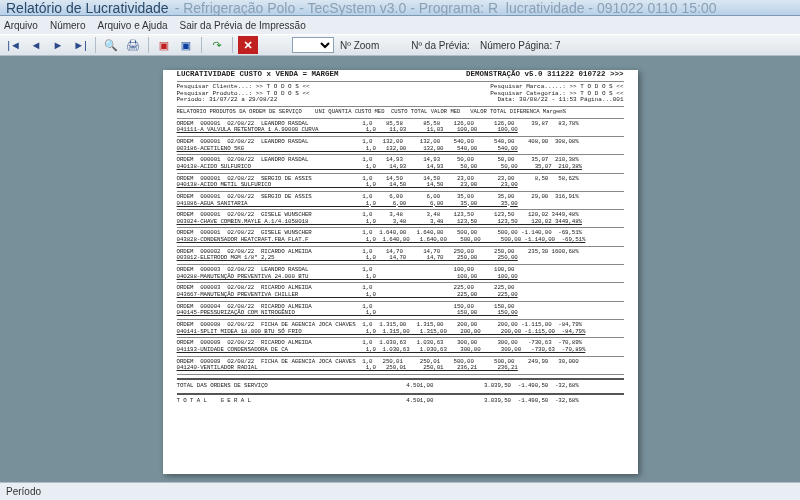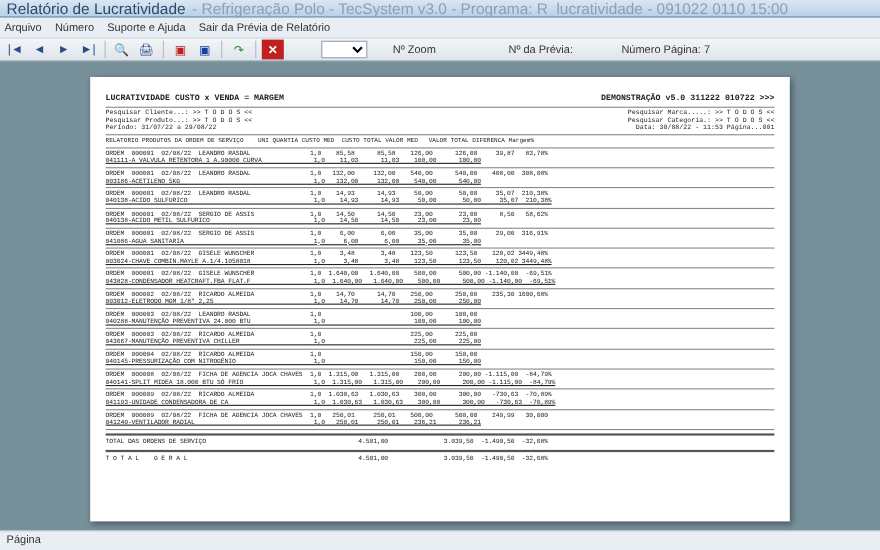--- a/index.html
+++ b/index.html
@@ -5,45 +5,45 @@
 * { margin:0; padding:0; box-sizing:border-box; }
 body { font-family:Tahoma,sans-serif; font-size:10px; background:#77909a; overflow:hidden; }
 .titlebar { height:16px; background:linear-gradient(#dbe7f2,#b8d0e8); border-bottom:1px solid #7a9ab5; display:flex; align-items:center; padding:0 6px; color:#2a4a6a; font-size:14px; }
 .titlebar .faded { color:#8aa0b5; margin-left:6px; }
 .menubar { height:18px; background:#e8eef4; display:flex; align-items:center; padding:0 4px; font-size:10px; color:#333; }
 .menubar span { margin-right:12px; cursor:default; }
 .toolbar { height:22px; background:linear-gradient(#f4f6f8,#dde4ea); border-top:1px solid #fff; border-bottom:1px solid #b0bcc8; display:flex; align-items:center; padding:0 4px; gap:2px; }
 .tbtn { width:20px; height:18px; border:1px solid transparent; display:flex; align-items:center; justify-content:center; font-size:11px; color:#2a4a8a; cursor:default; }
 .tsep { width:1px; height:16px; background:#b0bcc8; margin:0 3px; }
 .zoomsel { width:42px; height:16px; border:1px solid #8aa0b5; background:#fff; font-size:10px; }
-.tlabel { font-size:10px; color:#333; margin:0 21px; }
+.tlabel { font-size:10px; color:#333; margin:0 4px; }
 .viewport { position:absolute; top:62px; bottom:18px; left:0; right:0; background:#77909a; overflow:auto; display:flex; justify-content:center; padding:8px 0; }
-.page { width:636px; height:auto; background:#fff; box-shadow:2px 2px 6px rgba(0,0,0,.4); padding:16px 14px; font-family:'Courier New',monospace; font-size:6.5px; color:#222; line-height:1.15; }
+.page { width:475px; height:auto; background:#fff; box-shadow:2px 2px 6px rgba(0,0,0,.4); padding:0 14px; font-family:'Courier New',monospace; font-size:6.5px; color:#222; line-height:1.15; }
 .hdr { display:flex; justify-content:space-between; font-weight:bold; font-size:7.5px; }
 .filt { display:flex; justify-content:space-between; font-size:6px; }
 .hr { border-top:1px solid #888; margin:2px 0; }
 .hr2 { border-top:2px solid #555; margin:3px 0; }
 .colhdr { font-size:5.5px; white-space:pre; }
 .row { white-space:pre; font-size:5.8px; letter-spacing:-.1px; }
 .itm { text-decoration:underline; }
 .statusbar { position:absolute; bottom:0; left:0; right:0; height:18px; background:#e8eef4; border-top:1px solid #b0bcc8; display:flex; align-items:center; padding:0 6px; font-size:10px; color:#333; }
 </style>
 </head>
 <body>
 
 <div class="titlebar">
   <span>Relatório de Lucratividade</span>
   <span class="faded">- Refrigeração Polo - TecSystem v3.0 - Programa: R_lucratividade - 091022 0110 15:00</span>
 </div>
 
 <div class="menubar">
   <span>Arquivo</span>
   <span>Número</span>
-  <span>Suporte e Ajuda</span>
-  <span>Sair da Prévia de Relatório</span>
+  <span>Arquivo e Ajuda</span>
+  <span>Sair da Prévia de Impressão</span>
 </div>
 
 <div class="toolbar">
   <div class="tbtn">|◄</div>
   <div class="tbtn">◄</div>
   <div class="tbtn">►</div>
   <div class="tbtn">►|</div>
   <div class="tsep"></div>
   <div class="tbtn">🔍</div>
   <div class="tbtn">🖨</div>
@@ -129,14 +129,14 @@
         <div class="hr"></div>
         <div class="hr2"></div>
         <div class="row">TOTAL DAS ORDENS DE SERVIÇO                                         4.501,00               3.039,50  -1.490,50  -32,68%</div>
         <div class="hr2"></div>
         <div class="row">T O T A L    G E R A L                                              4.501,00               3.039,50  -1.490,50  -32,68%</div>
       </div>
   </div>
 </div>
 
 <div class="statusbar">
-  <span>Página</span>
+  <span>Período</span>
 </div>
 
 </body></html>

